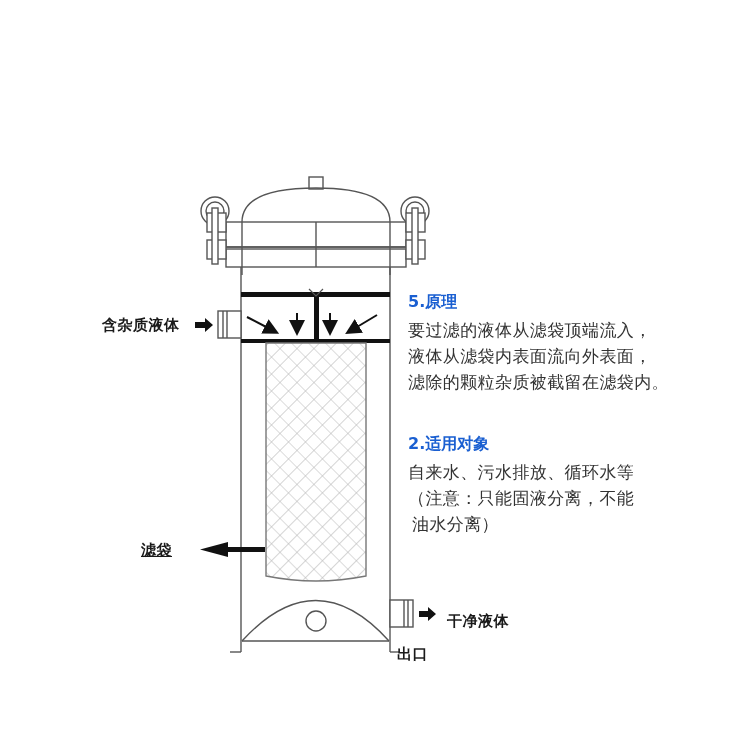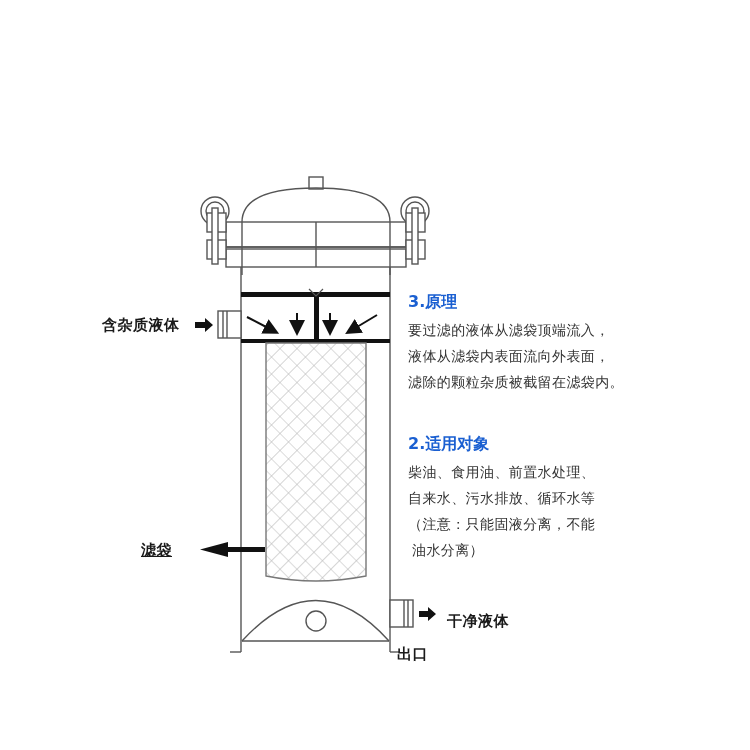--- a/index.html
+++ b/index.html
@@ -2,21 +2,21 @@
 <html><head>
   <meta charset="utf-8">
   <style>
     html, body { margin: 0; padding: 0; background: #ffffff; }
     body { width: 750px; height: 750px; position: relative; overflow: hidden;
            font-family: "DejaVu Sans", "Liberation Sans", sans-serif; color: #222; }
     .diagram { position: absolute; left: 0; top: 0; width: 750px; height: 750px; }
     .label { position: absolute; font-weight: bold; font-size: 15px; color: #1a1a1a; white-space: nowrap; letter-spacing: 0.5px; }
     .info { position: absolute; left: 408px; }
     .heading { font-weight: bold; font-size: 16px; color: #1a5fd1; margin: 0 0 4px 0; white-space: nowrap; }
-    .line { font-size: 14px; line-height: 26px; color: #333; white-space: nowrap; letter-spacing: 0.4px; }
+    .line { font-size: 17px; line-height: 26px; color: #333; white-space: nowrap; letter-spacing: 0.4px; }
   </style>
 </head>
 <body>
 
 <svg class="diagram" viewBox="0 0 750 750" xmlns="http://www.w3.org/2000/svg">
   <defs>
     <pattern id="mesh" width="12" height="12" patternUnits="userSpaceOnUse" patternTransform="rotate(45)">
       <path d="M0 0 L0 12 M0 0 L12 0" stroke="#b8b8b8" stroke-width="1.2" fill="none"></path>
     </pattern>
     <marker id="arrowHead" markerWidth="8" markerHeight="8" refX="4" refY="4" orient="auto">
@@ -101,25 +101,24 @@
     <path d="M200 549.5 L228 542 L228 557 Z" fill="#111"></path>
   </g>
 </svg>
 
 <div class="label" style="left:102px; top:316px;">含杂质液体</div>
 <div class="label" style="left:141px; top:541px;text-decoration:underline;">滤袋</div>
 <div class="label" style="left:447px; top:612px;">干净液体</div>
 <div class="label" style="left:397px; top:645px;">出口</div>
 
 <div class="info" style="top:292px;">
-  <div class="heading">3.原理</div>
+  <div class="heading">5.原理</div>
   <div class="line">要过滤的液体从滤袋顶端流入，</div>
   <div class="line">液体从滤袋内表面流向外表面，</div>
   <div class="line">滤除的颗粒杂质被截留在滤袋内。</div>
 </div>
 
 <div class="info" style="top:434px;">
   <div class="heading">2.适用对象</div>
-  <div class="line">柴油、食用油、前置水处理、</div>
   <div class="line">自来水、污水排放、循环水等</div>
   <div class="line">（注意：只能固液分离，不能</div>
   <div class="line" style="padding-left:4px;">油水分离）</div>
 </div>
 
 </body></html>

